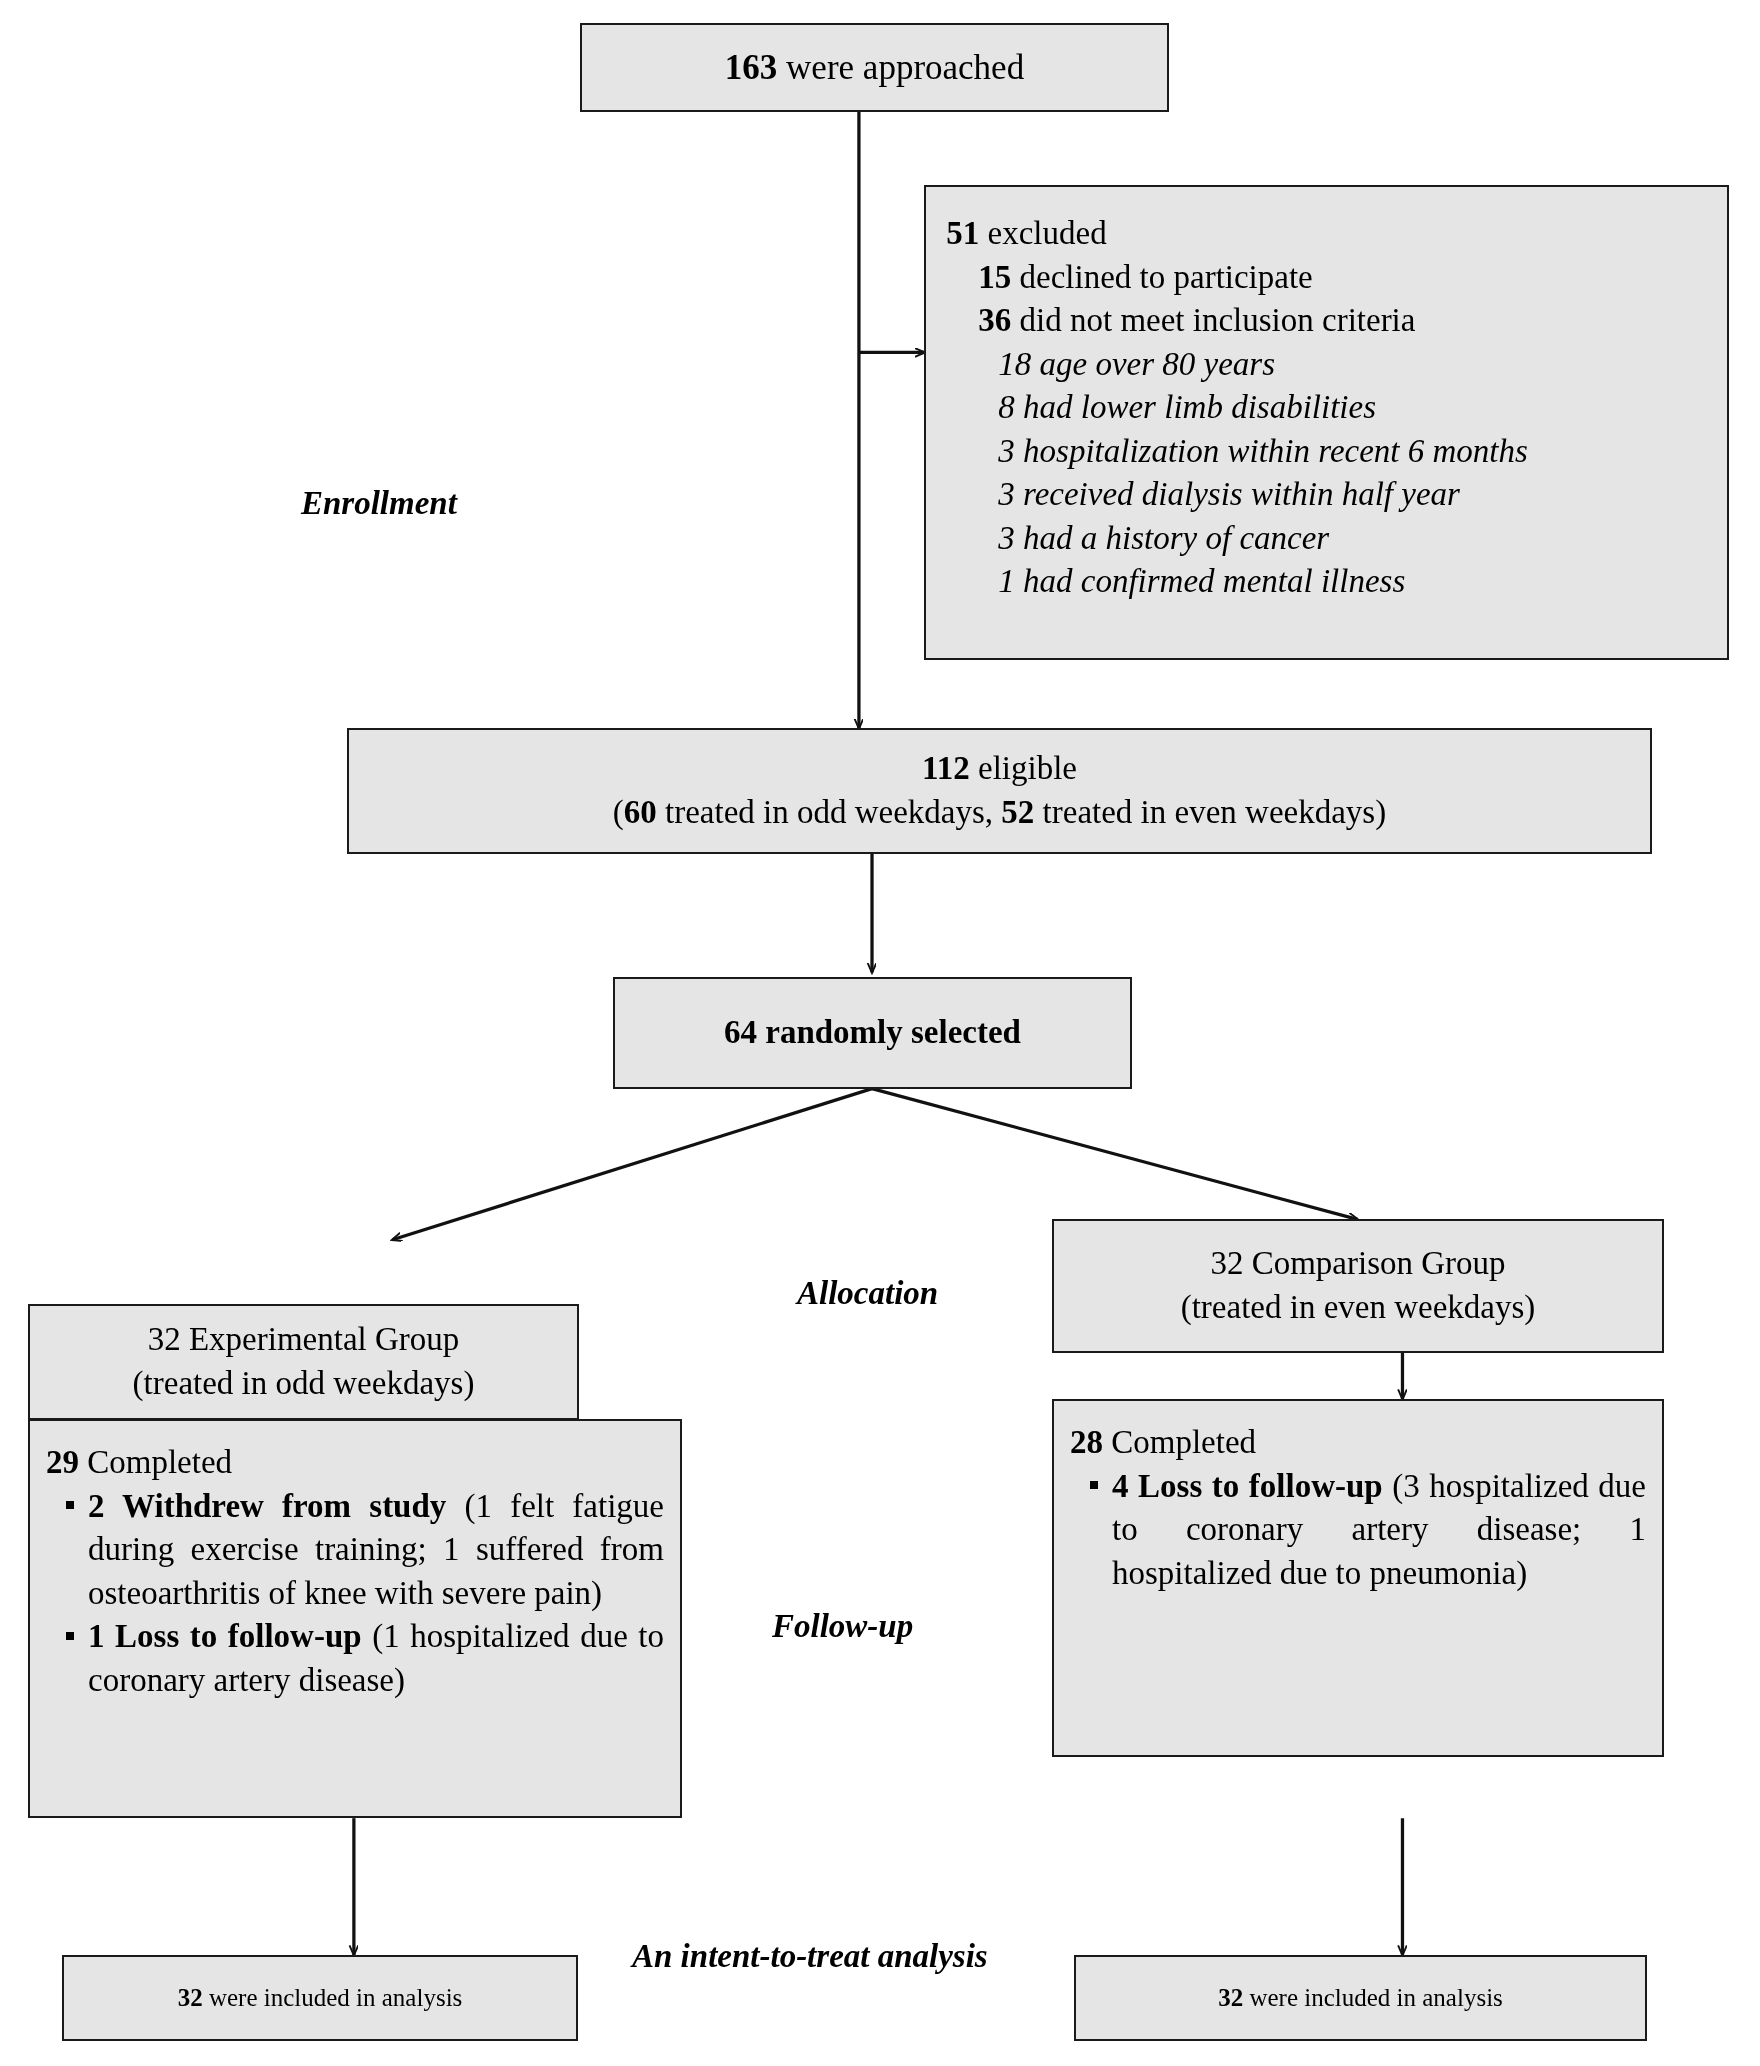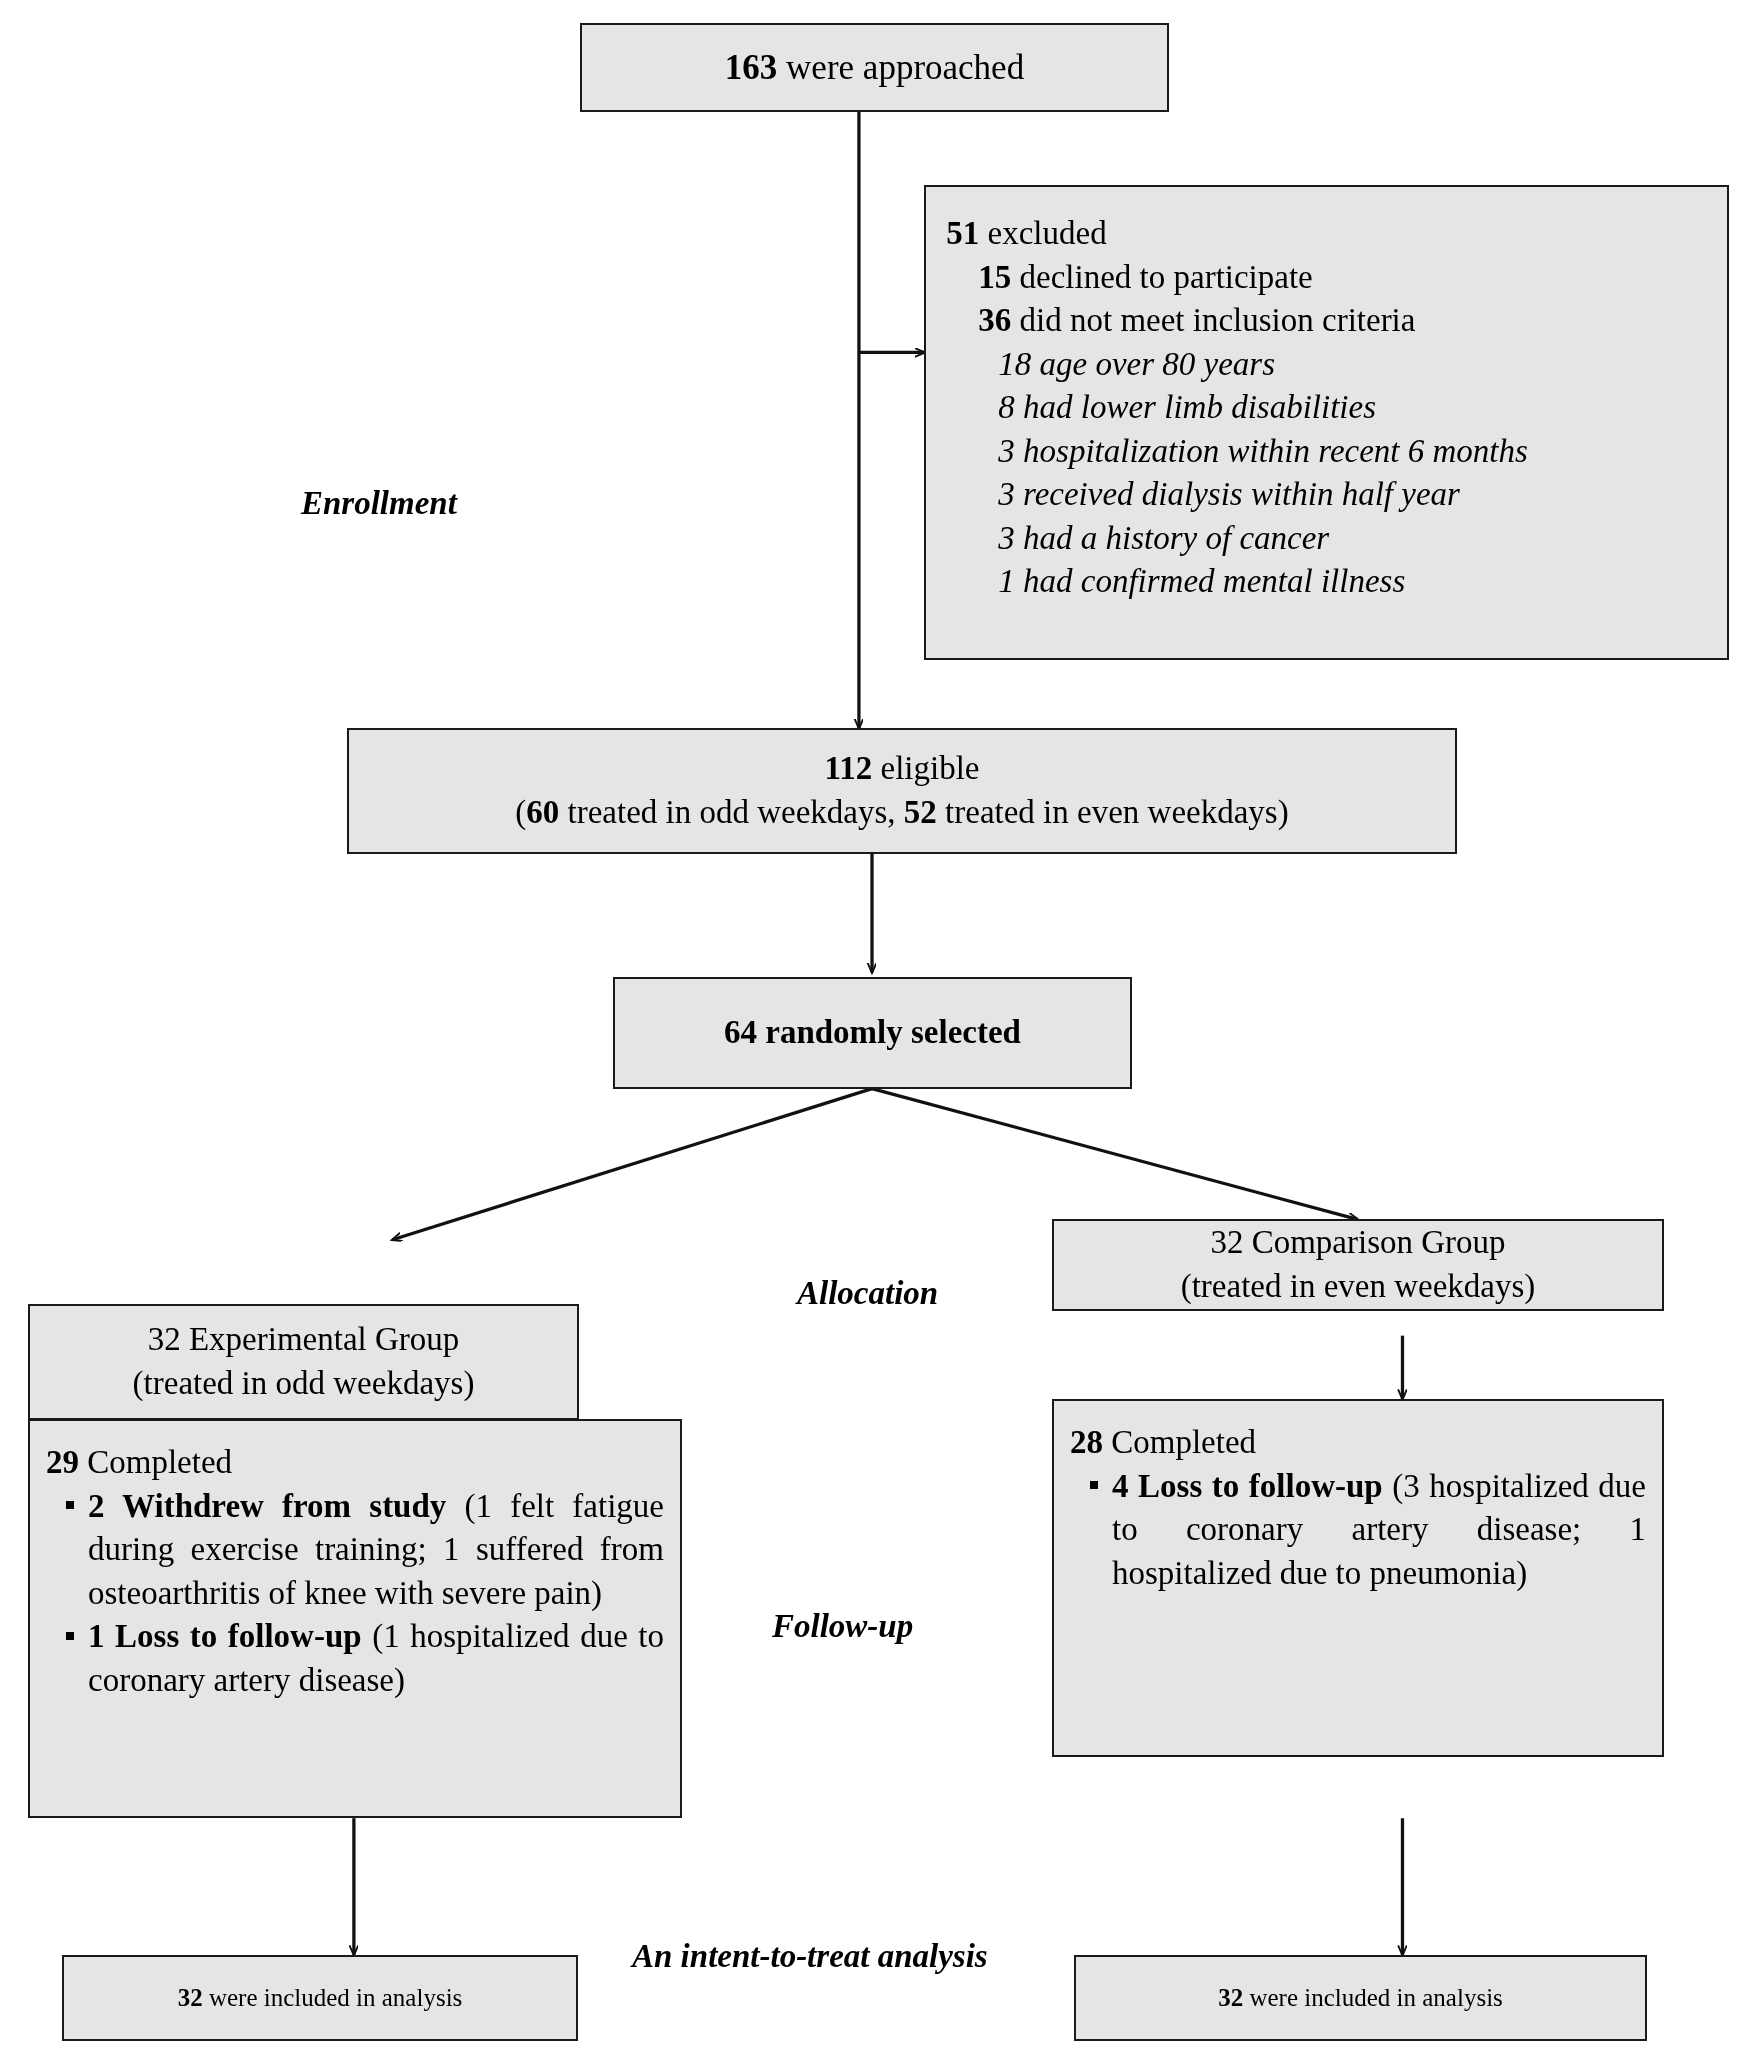--- a/index.html
+++ b/index.html
@@ -136,41 +136,41 @@
       <span>3</span><span> received dialysis within half year</span>
     </div>
     <div class="exc-l2">
       <span>3</span><span> had a history of cancer</span>
     </div>
     <div class="exc-l2">
       <span>1</span><span> had confirmed mental illness</span>
     </div>
   </div>
 
-  <div class="box ctr" style="left:347px; top:728px; width:1110px; height:126px;">
+  <div class="box ctr" style="left:347px; top:728px; width:1305px; height:126px;">
     <div class="t-46 line">
       <b>112</b><span> eligible</span>
     </div>
     <div class="t-46 line">
       (<b>60</b><span> treated in odd weekdays, </span><b>52</b><span> treated in even weekdays</span>)
     </div>
   </div>
 
   <div class="box ctr" style="left:613px; top:977px; width:519px; height:112px;">
     <div class="t-46 line">
       <b>64 randomly selected</b>
     </div>
   </div>
 
   <div class="box ctr" style="left:28px; top:1304px; width:551px; height:116px;align-items:center;">
     <div class="t-46 line">32 Experimental Group</div>
     <div class="t-46 line">(treated in odd weekdays)</div>
   </div>
 
-  <div class="box ctr" style="left:1052px; top:1219px; width:612px; height:92px;">
+  <div class="box ctr" style="left:1052px; top:1219px; width:612px; height:134px;">
     <div class="t-46 line">32 Comparison Group</div>
     <div class="t-46 line">(treated in even weekdays)</div>
   </div>
 
   <div class="box top-align" style="left:28px; top:1419px; width:654px; height:399px; padding:20.3px 16px 0 16px;">
     <div class="fu-head">
       <b>29</b><span> Completed</span>
     </div>
     <div class="bullet-item just">
       <b>2 Withdrew from study</b><span> (1 felt fatigue during exercise training; 1 suffered from osteoarthritis of knee with severe pain)</span>

